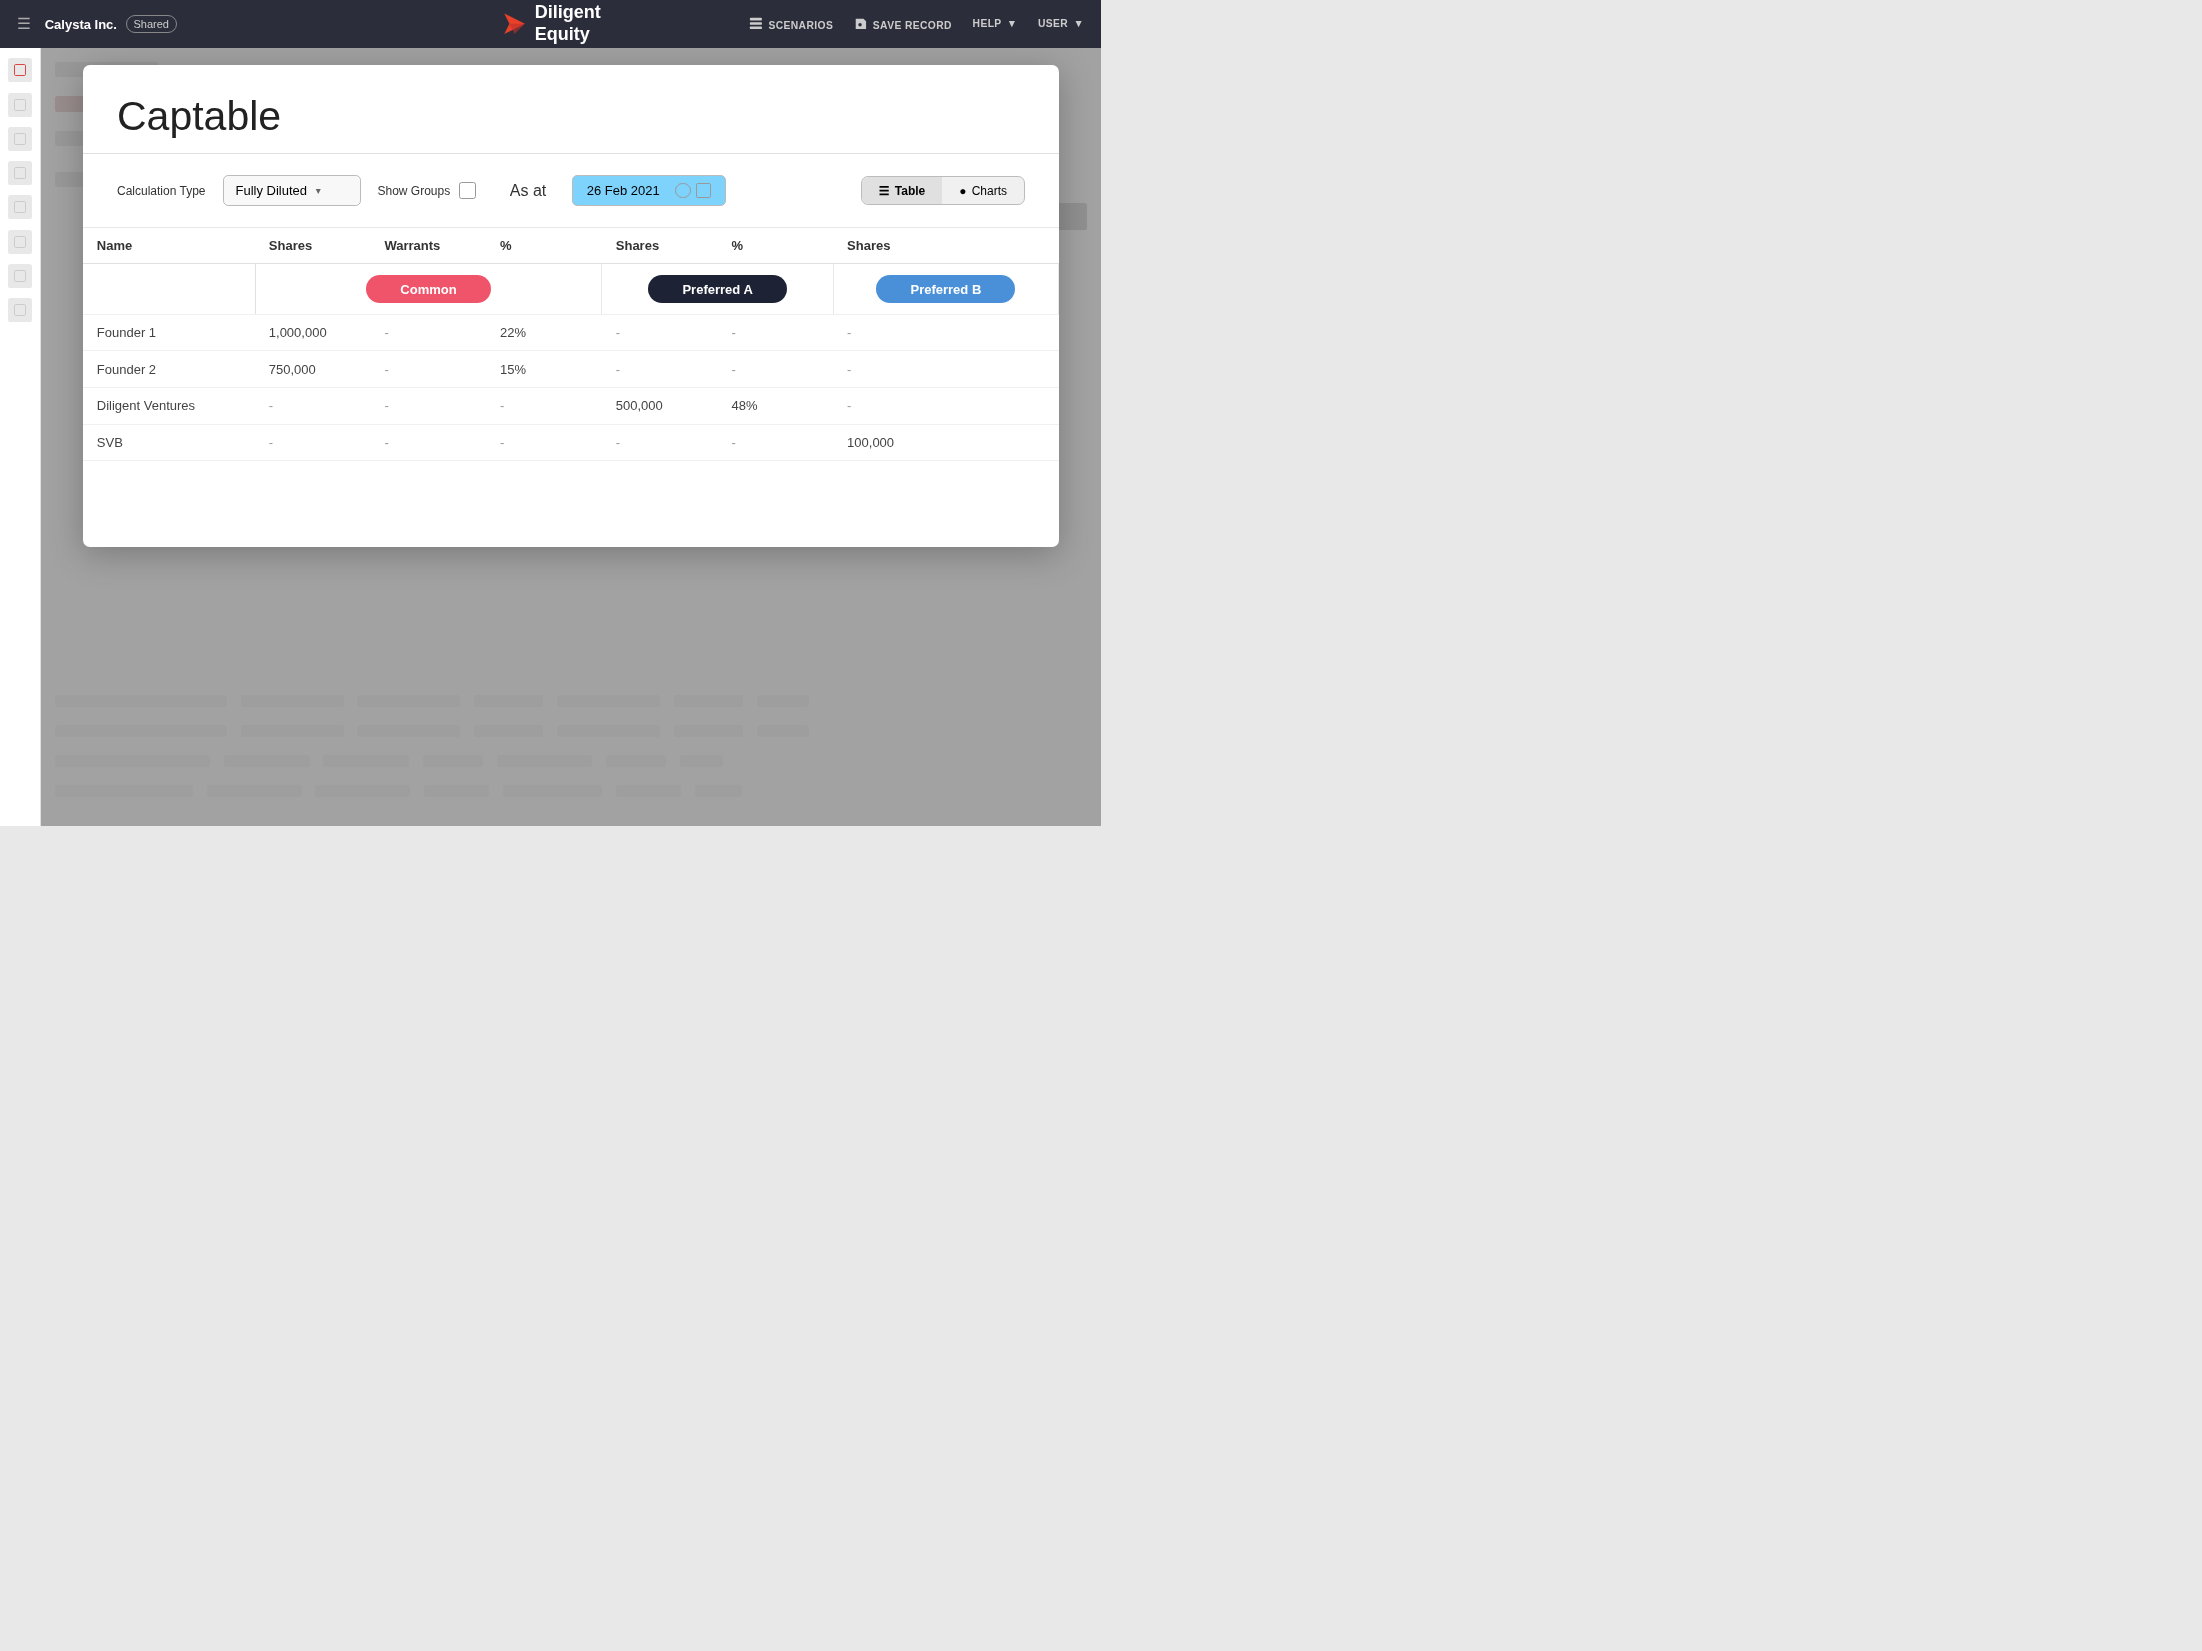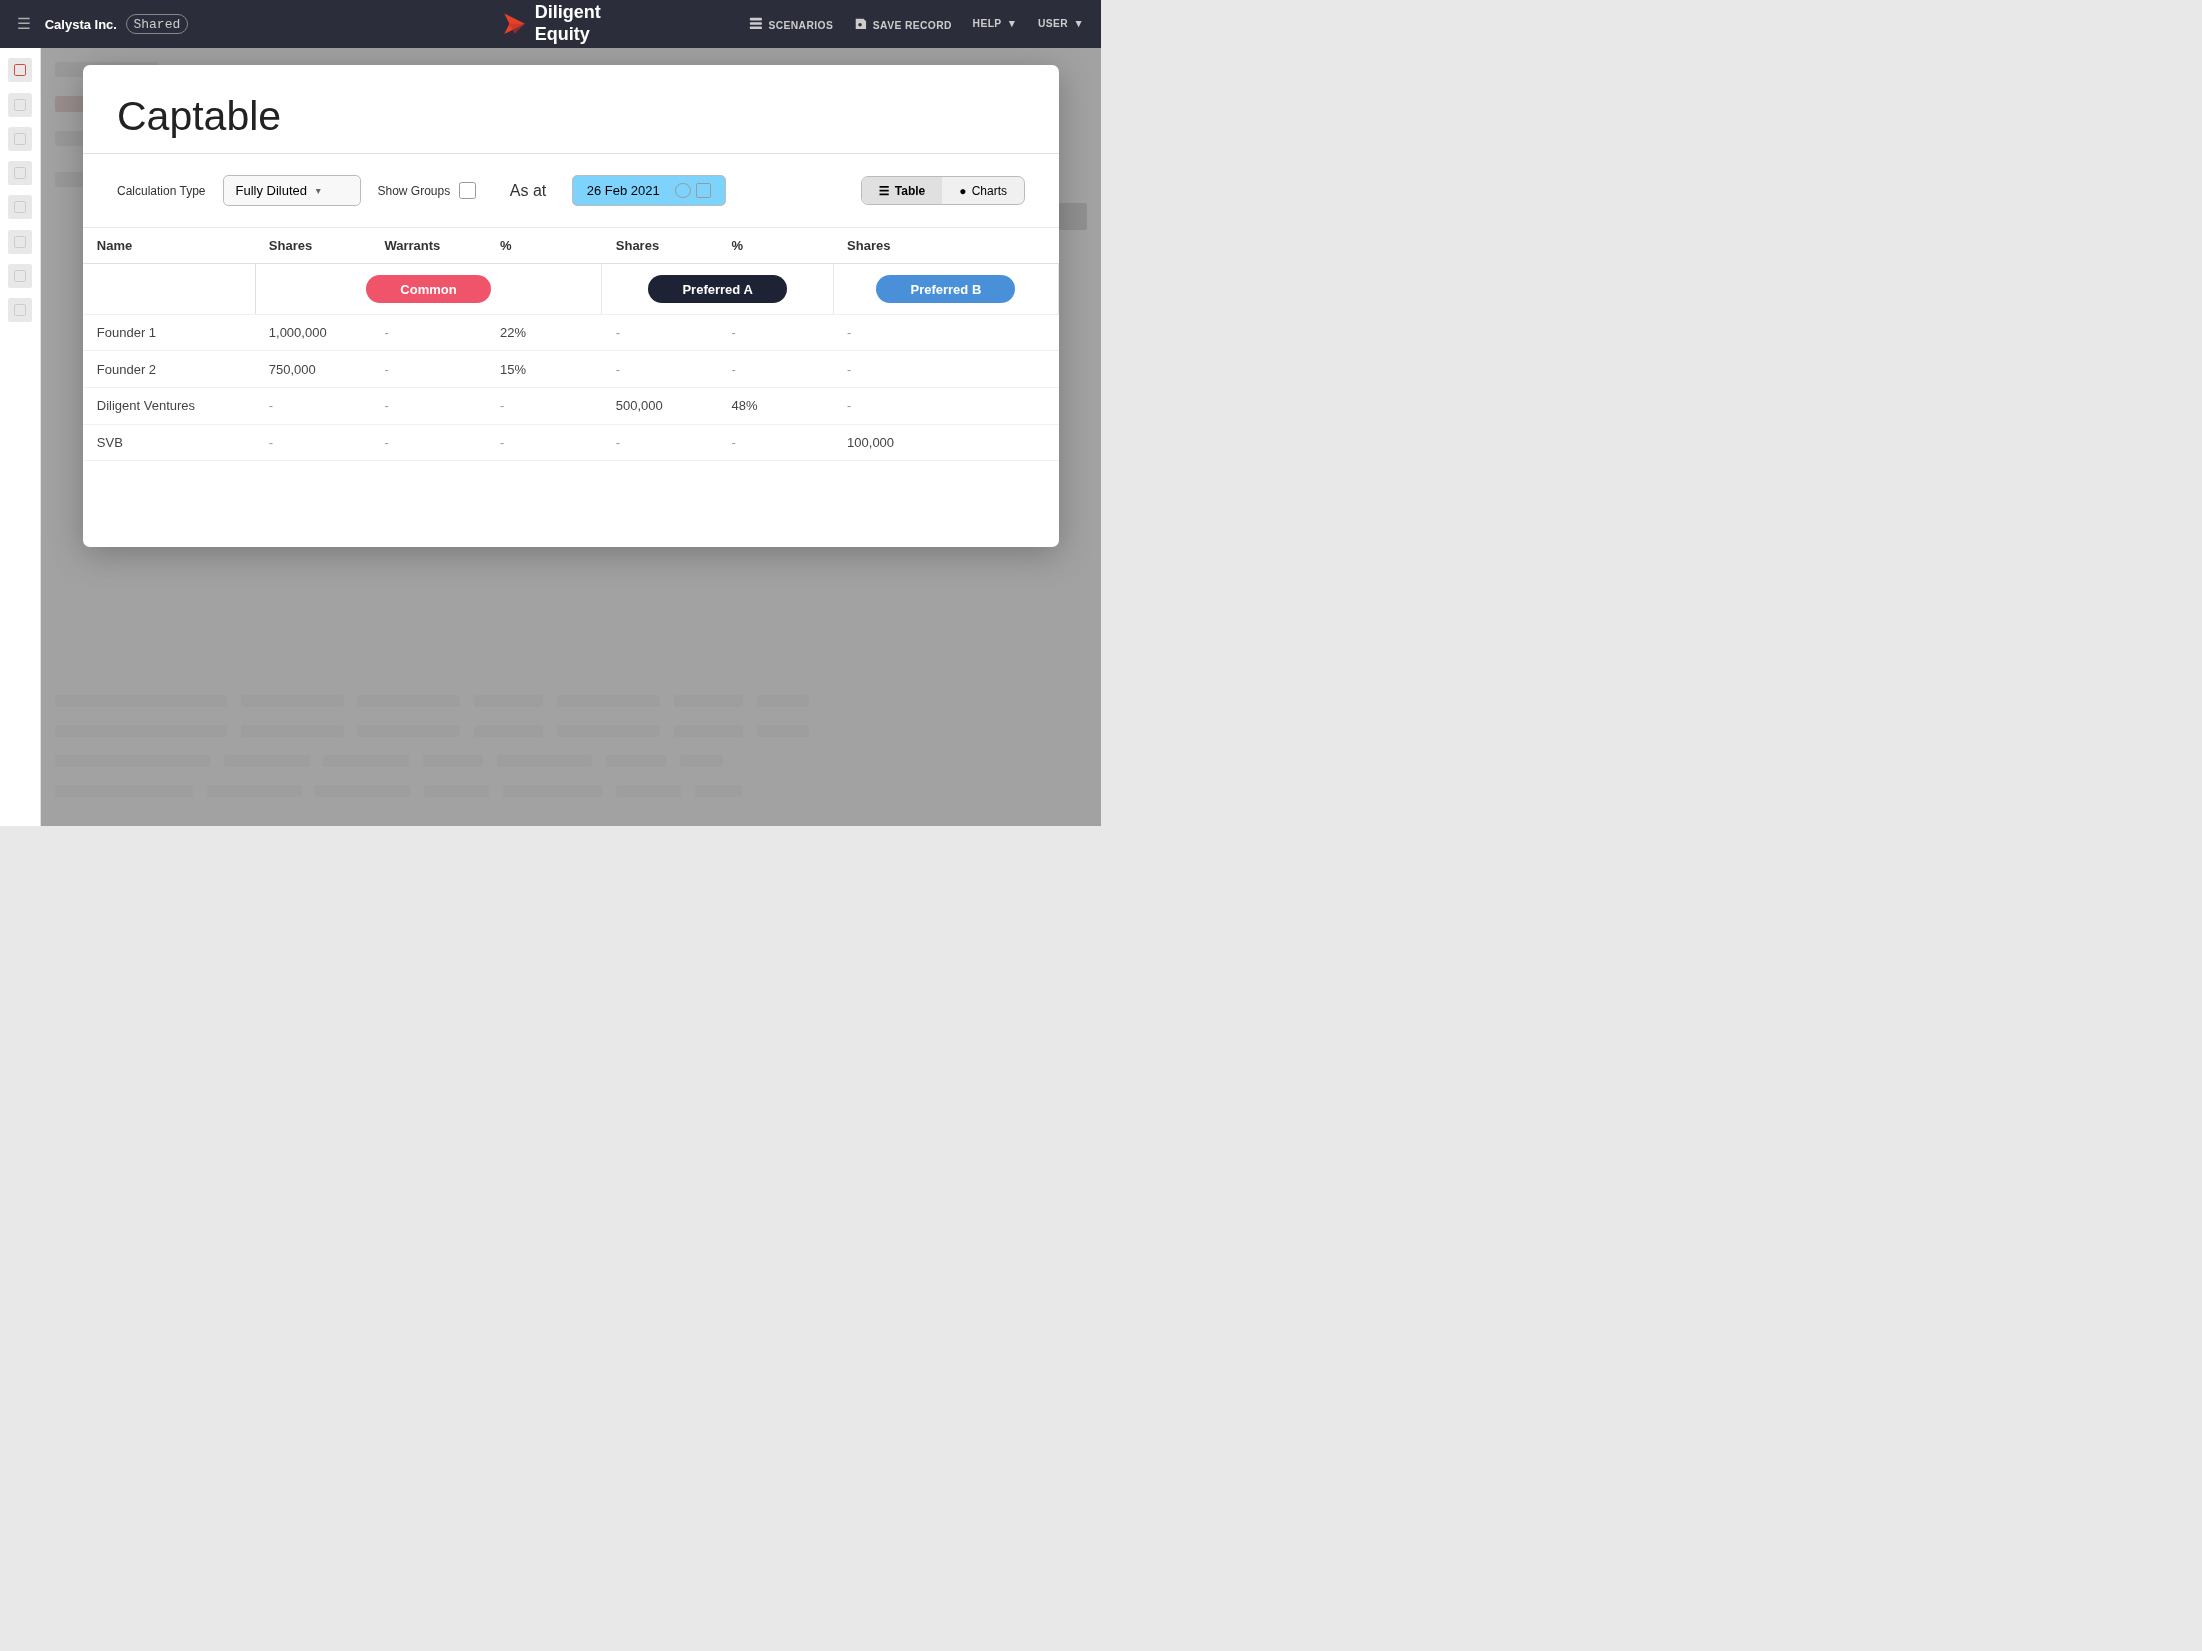--- a/index.html
+++ b/index.html
@@ -7,21 +7,21 @@
 
     
     .topnav {
       display: flex; align-items: center; background: #2b2d3a; height: 48px;
       padding: 0 17px; position: relative; z-index: 100;
     }
     .topnav-hamburger { color: #aaa; font-size: 15.5px; margin-right: 13.8px; cursor: pointer; }
     .topnav-brand { color: #fff; font-size: 13px; font-weight: 600; margin-right: 8.6px; }
     .topnav-badge {
       background: transparent; border: 0.9px solid #888; border-radius: 10.3px;
-      color: #ccc; font-size: 13px; padding: 1.7px 6.9px; font-family: Liberation Mono, monospace;
+      color: #ccc; font-size: 11px; padding: 1.7px 6.9px;
     }
     .topnav-logo { position: absolute; left: 50%; transform: translateX(-50%); display: flex; align-items: center; gap: 6.9px; }
     .topnav-logo-icon { width: 27.5px; height: 27.5px; }
     .topnav-logo-text { color: #fff; font-size: 18px; line-height: 1.2; }
     .topnav-logo-text span { display: block; font-weight: 700; }
     .topnav-right { margin-left: auto; display: flex; align-items: center; gap: 20.6px; }
     .topnav-btn { color: #ccc; font-size: 10.3px; font-weight: 600; letter-spacing: 0.4px; cursor: pointer; display: flex; align-items: flex-end; gap: 5.2px; }
     .topnav-btn svg { width: 13.8px; height: 13.8px; fill: #ccc; }
 
     

